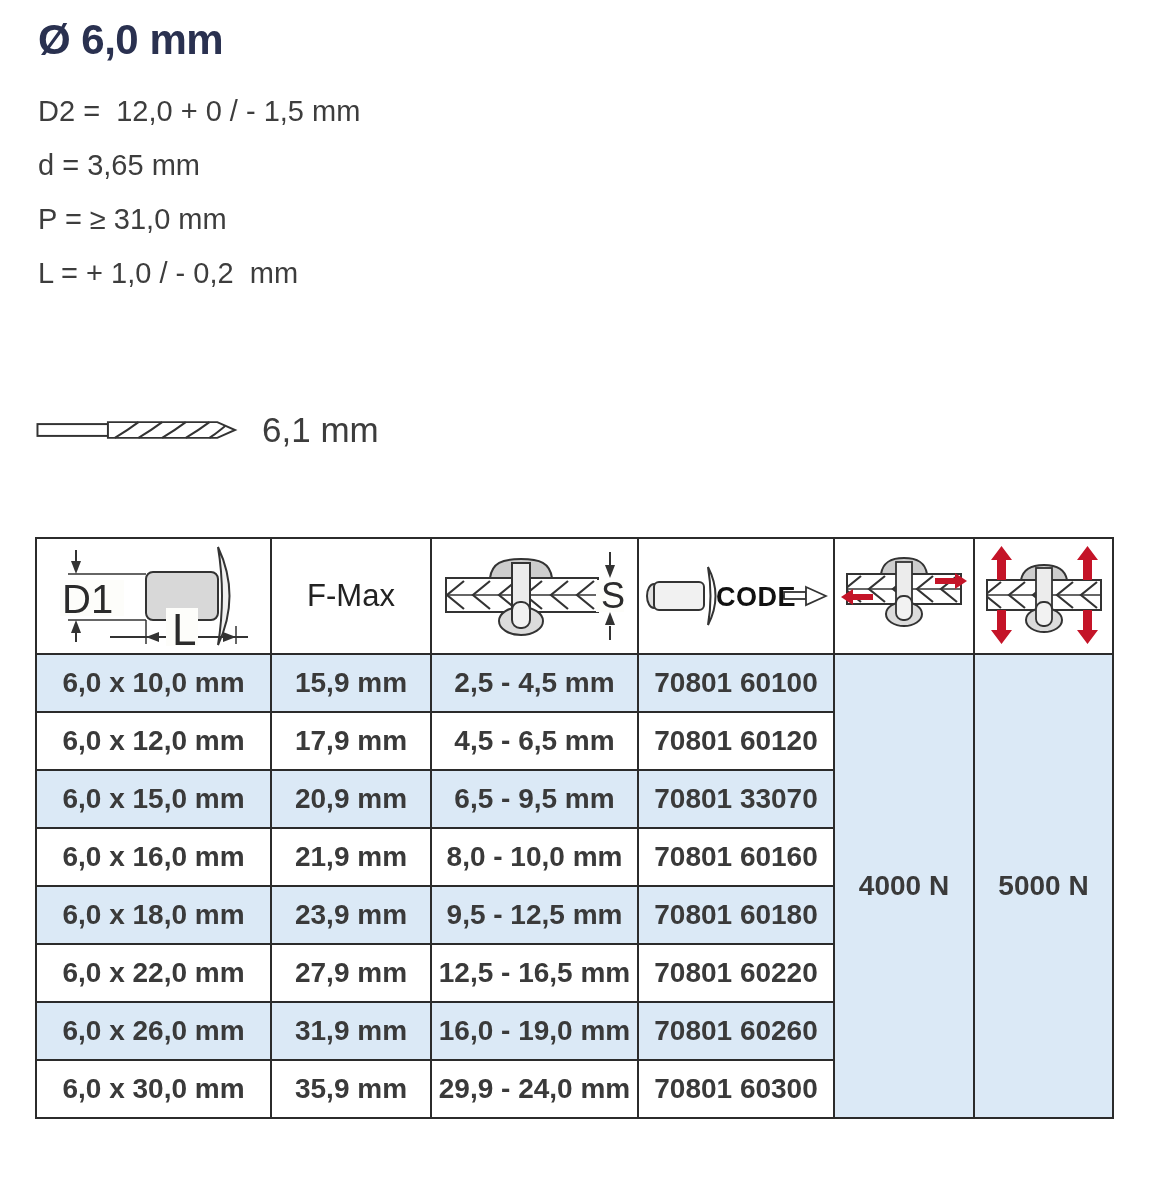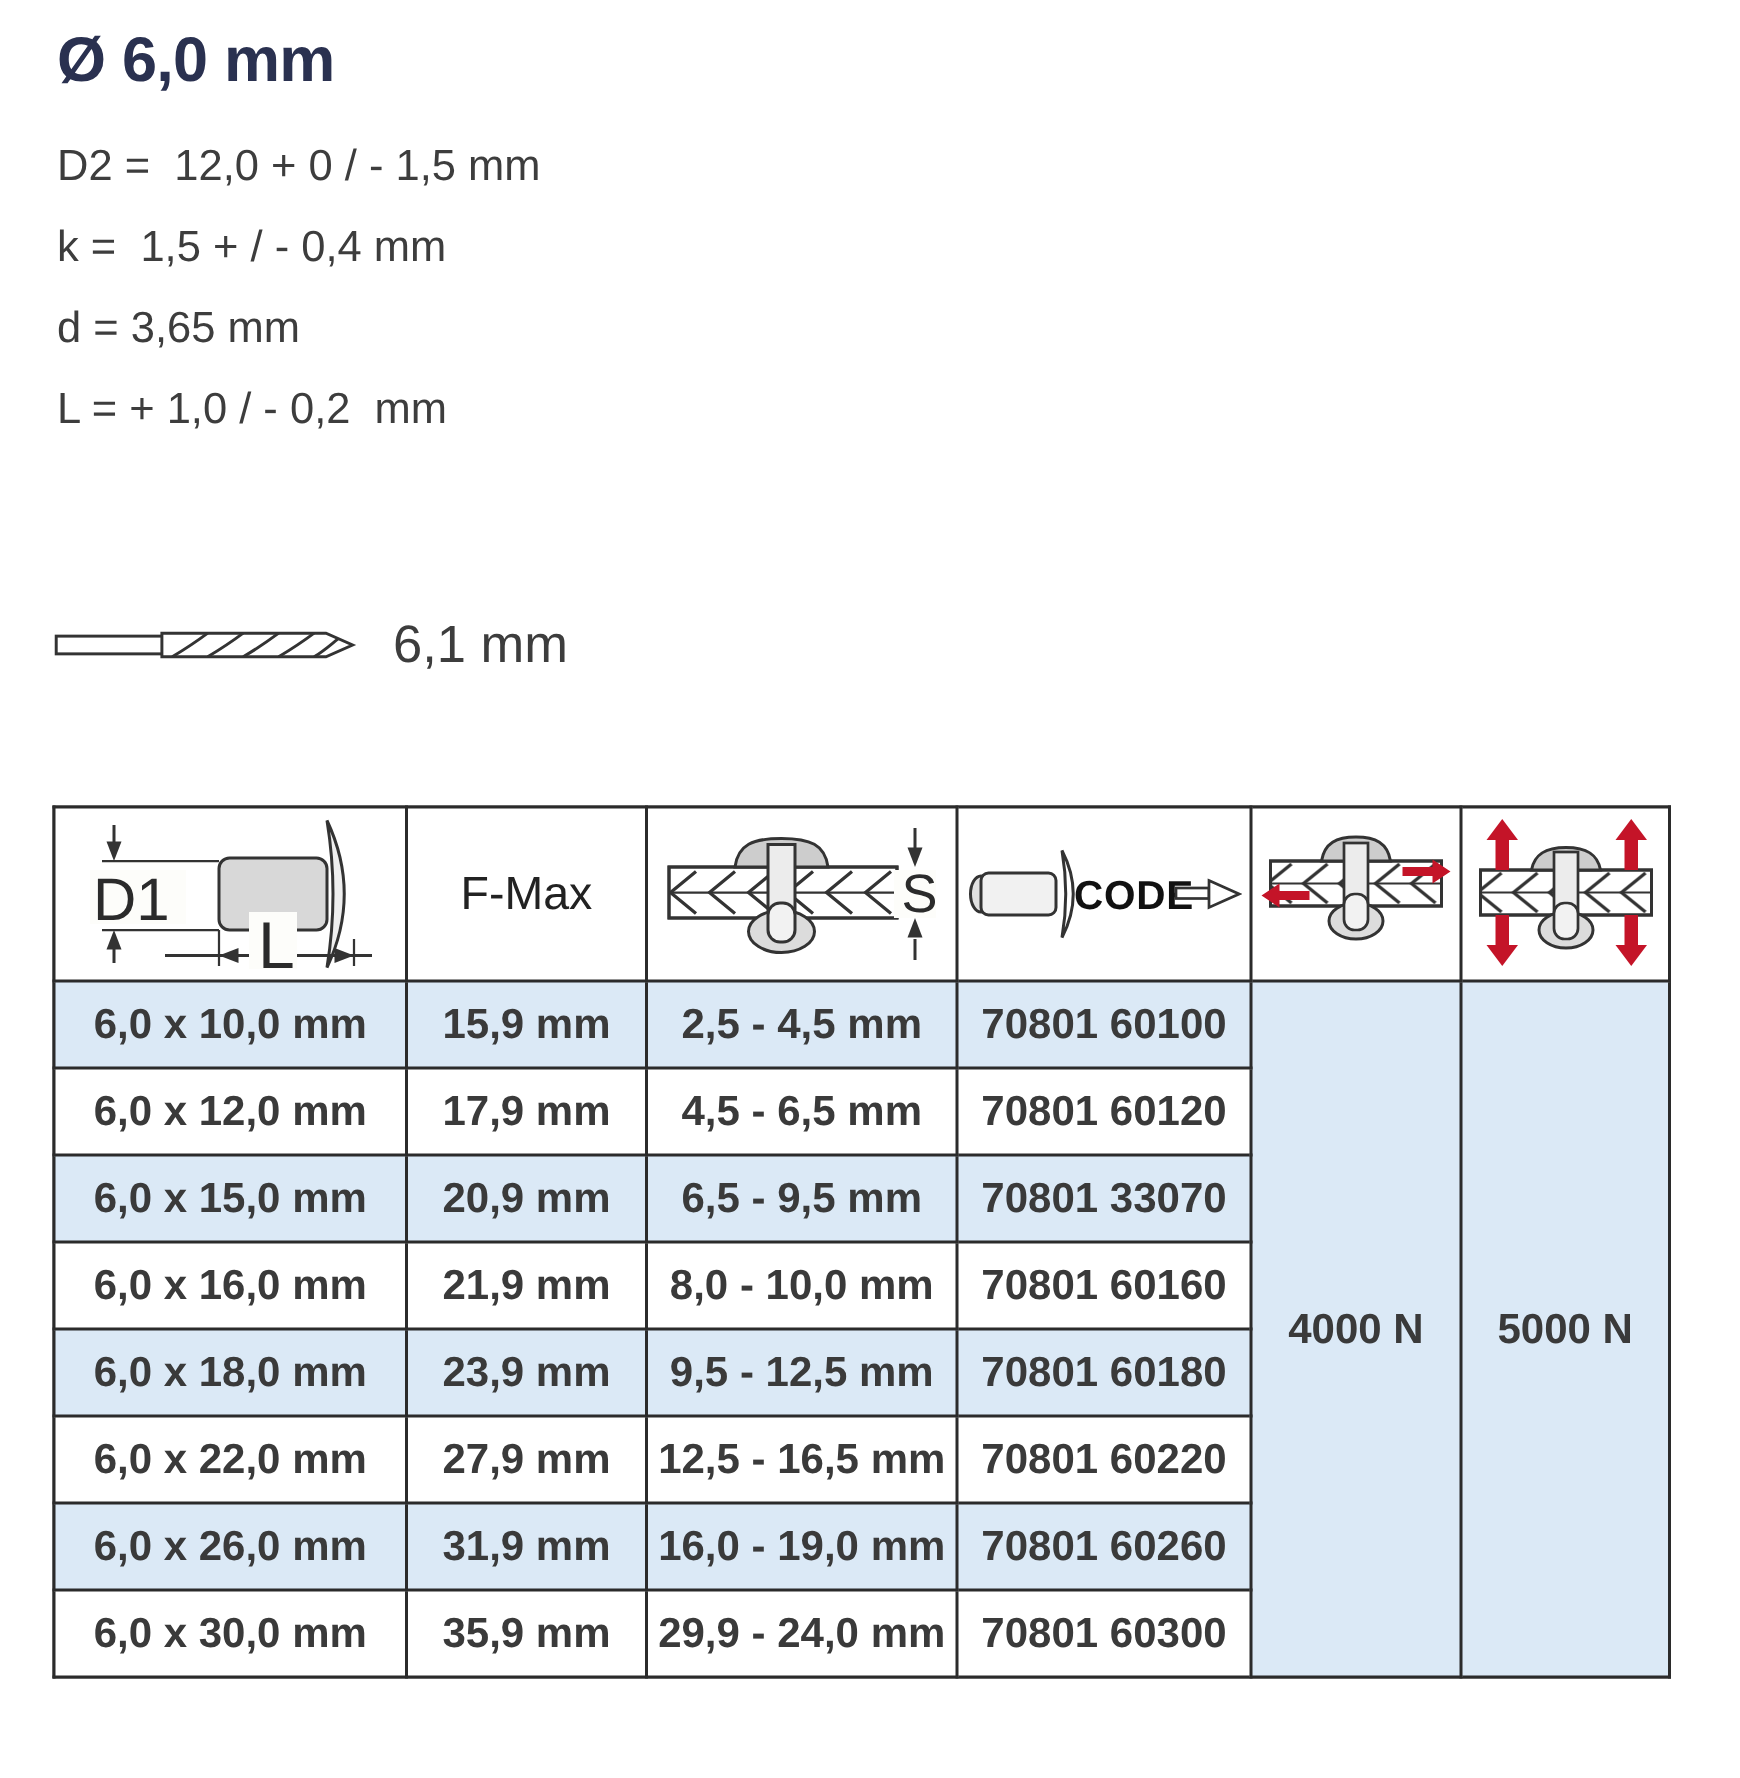--- a/index.html
+++ b/index.html
@@ -22,43 +22,43 @@
   .drill-row {
     position:absolute; left:36px; top:410px;
     display:flex; align-items:center;
   }
   .drill-svg { width:202px; height:36px; display:block; }
   .drill-size { font-size:35px; color:#3d3d3d; margin-left:24px; }
 
   table.rivet-table {
     position:absolute; left:35px; top:537px;
     border-collapse:collapse; table-layout:fixed;
-    background:#404040;
+    background:#14b8a6;
   }
   table.rivet-table th, table.rivet-table td {
     border:2px solid #2b2b2b;
     padding:0; text-align:center; vertical-align:middle;
   }
   table.rivet-table th { height:114px; background:#ffffff; font-weight:normal; }
   table.rivet-table tbody td { height:56px; font-size:28px; color:#3a3a3a;font-weight:bold; }
   tbody tr:nth-child(odd) td.data-cell { background:#dbe9f6; }
   tbody tr:nth-child(even) td.data-cell { background:#ffffff; }
   td.merged-cell { background:#dbe9f6; font-size:29px; color:#333333; }
   .fmax-label { font-size:31px; color:#222222; }
   .hdr-icon { display:block; margin:0 auto; }
 </style>
 </head>
 <body>
 
 <div class="page-title">Ø 6,0 mm</div>
 
 <div class="spec-list">
   <div class="spec-line">D2 =  12,0 + 0 / - 1,5 mm</div>
-  <div class="spec-line">k =  1,5 + / - 0,4 mm</div>
   <div class="spec-line">d = 3,65 mm</div>
+  <div class="spec-line">P = ≥ 31,0 mm</div>
   <div class="spec-line">L = + 1,0 / - 0,2  mm</div>
 </div>
 
 <div class="drill-row">
   <svg class="drill-svg" viewBox="0 0 205 32" xmlns="http://www.w3.org/2000/svg">
     <rect x="1.5" y="10" width="72" height="12" fill="#ffffff" stroke="#333" stroke-width="2"></rect>
     <path d="M73,8 L184,8 L202,16 L184,24 L73,24 Z" fill="#ffffff" stroke="#333" stroke-width="2"></path>
     <path d="M80,24 C90,18 96,14 104,8" stroke="#333" stroke-width="2" fill="none"></path>
     <path d="M104,24 C114,18 120,14 128,8" stroke="#333" stroke-width="2" fill="none"></path>
     <path d="M128,24 C138,18 144,14 152,8" stroke="#333" stroke-width="2" fill="none"></path>

